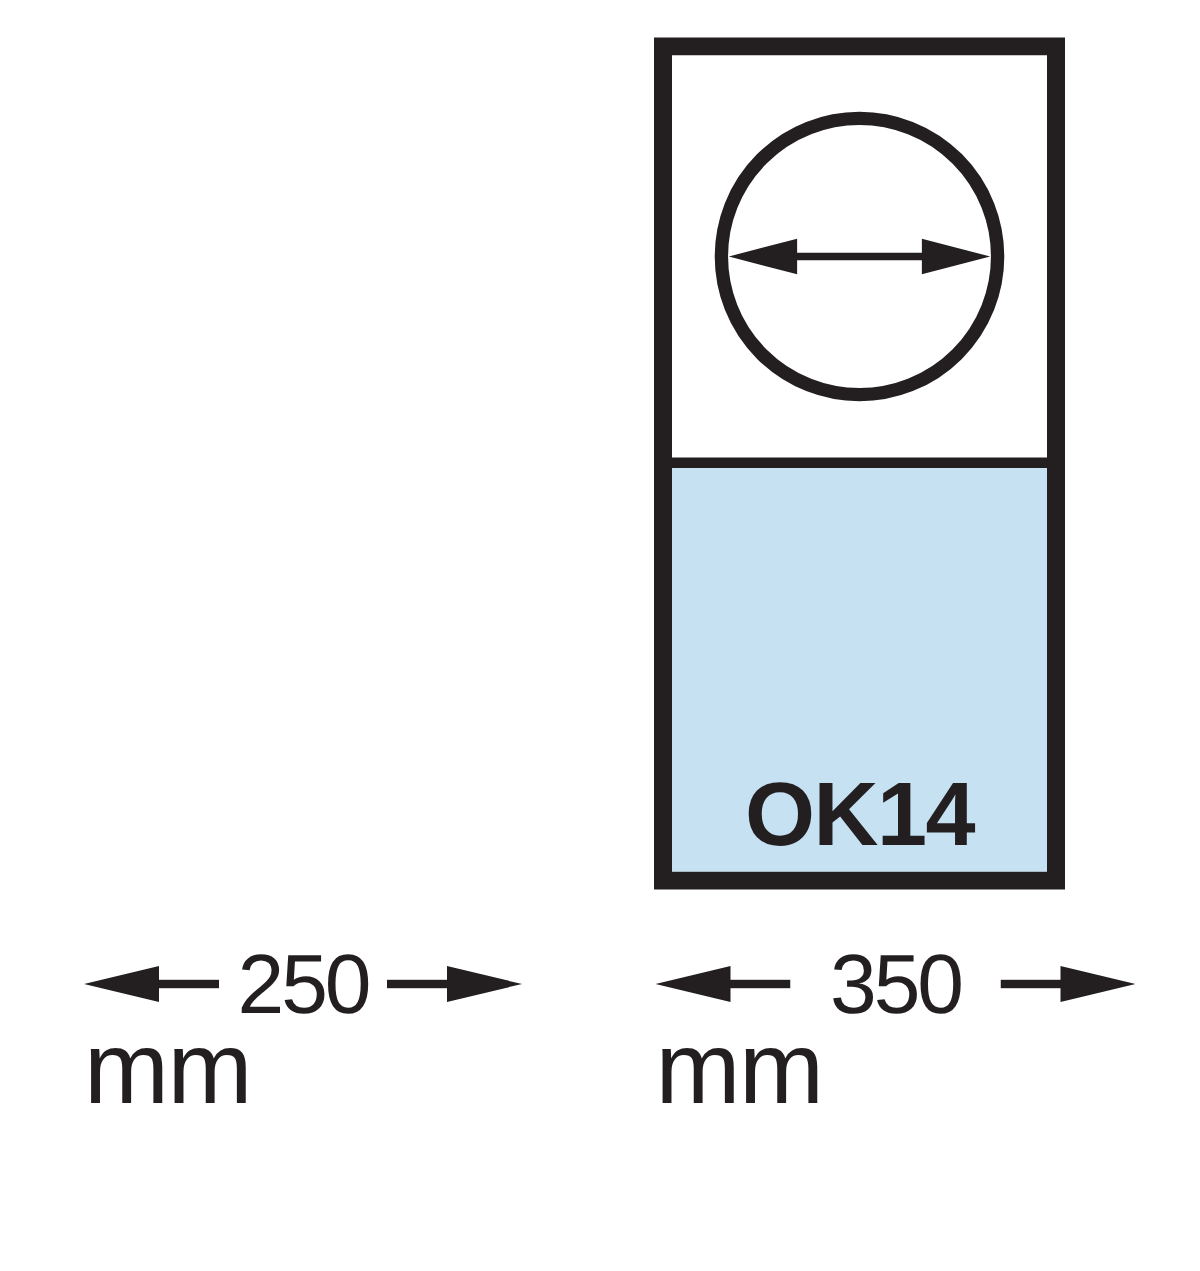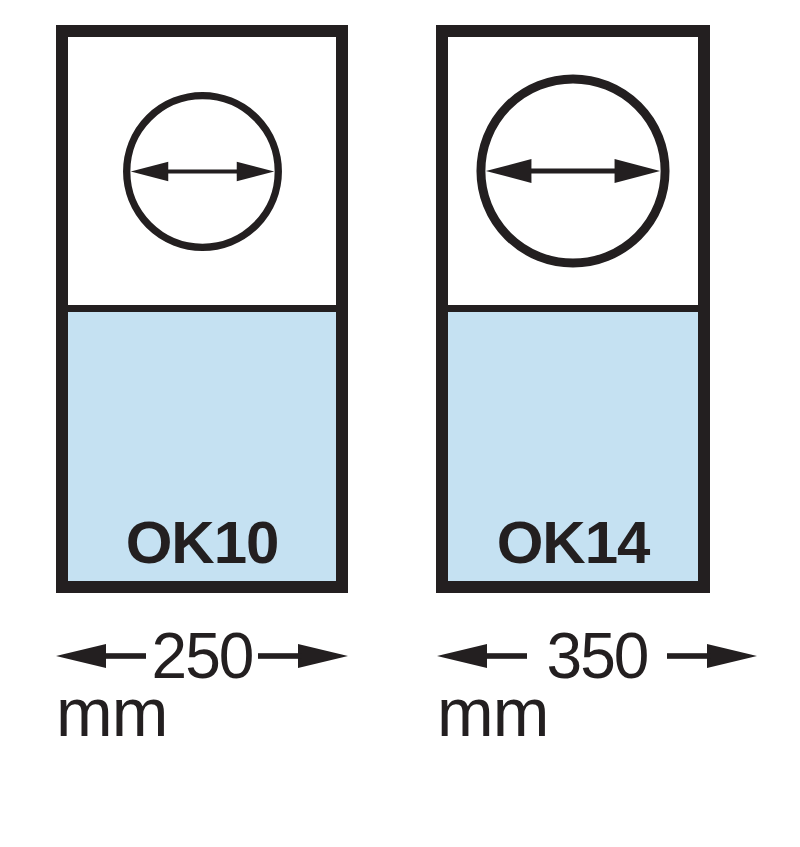--- a/index.html
+++ b/index.html
@@ -25,46 +25,32 @@
   .dia-a { width:163px; height:163px; }
   .dia-b { width:198px; height:198px; }
 
   
   .dim-row { position:absolute; height:52px; display:flex;
              align-items:center; justify-content:space-between; }
   .row-a { left:56px;  width:292px; }
   .row-b { left:437px; width:320px;justify-content:space-between; }
   .row-mm { top:630px; }
   .row-in { top:750px; }
-  .dim-text { font-size:64px; line-height:1; letter-spacing:-2px; color:var(--outline); }
+  .dim-text { font-size:56px; line-height:1; letter-spacing:-2px; color:var(--outline); }
   .arr { width:90px; height:28px; display:block; color:var(--outline); flex:0 0 auto; }
   .unit-row { position:absolute; top:678px; text-align:left;
               font-size:68px; line-height:1; letter-spacing:-1px; color:var(--outline); }
   .unit-a { left:56px;  width:292px; }
   .unit-b { left:437px; width:320px; }
 </style>
 </head>
 <body>
 
 <div class="stage">
 
-  <section class="panel panel-a">
-    <div class="upper">
-      <svg class="dia-icon dia-a" viewBox="0 0 100 100">
-        <circle cx="50" cy="50" r="46.5" fill="none" stroke="currentColor" stroke-width="4.5"></circle>
-        <line x1="26" y1="50" x2="74" y2="50" stroke="currentColor" stroke-width="2.6"></line>
-        <polygon points="6,50 29,44 29,56" fill="currentColor"></polygon>
-        <polygon points="94,50 71,44 71,56" fill="currentColor"></polygon>
-      </svg>
-    </div>
-    <div class="divider"></div>
-    <div class="lower">
-      <div class="model-label">OK10</div>
-    </div>
-  </section>
 
   <section class="panel panel-b">
     <div class="upper">
       <svg class="dia-icon dia-b" viewBox="0 0 100 100">
         <circle cx="50" cy="50" r="46.5" fill="none" stroke="currentColor" stroke-width="4.5"></circle>
         <line x1="26" y1="50" x2="74" y2="50" stroke="currentColor" stroke-width="2.6"></line>
         <polygon points="6,50 29,44 29,56" fill="currentColor"></polygon>
         <polygon points="94,50 71,44 71,56" fill="currentColor"></polygon>
       </svg>
     </div>

